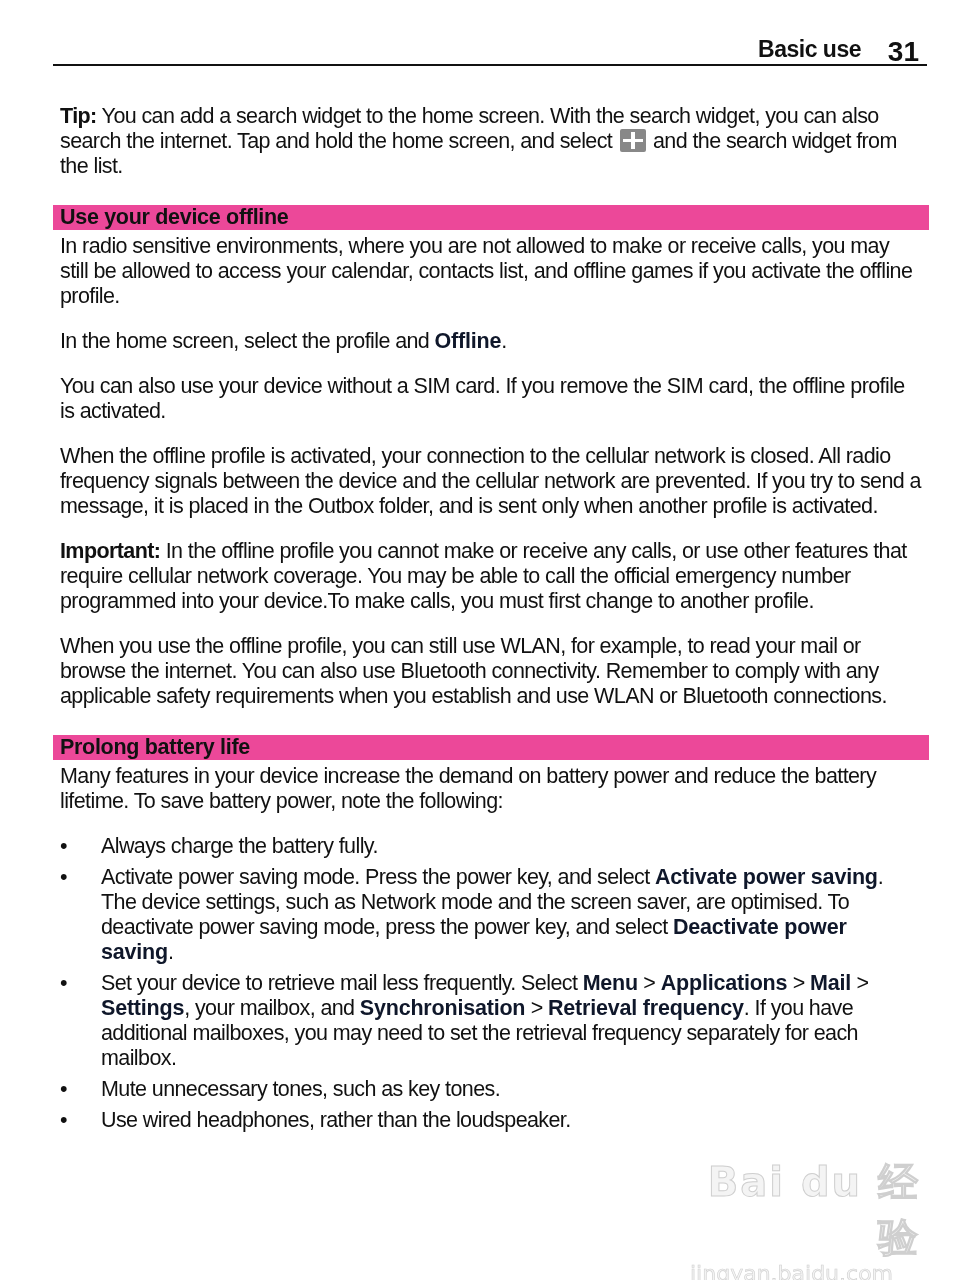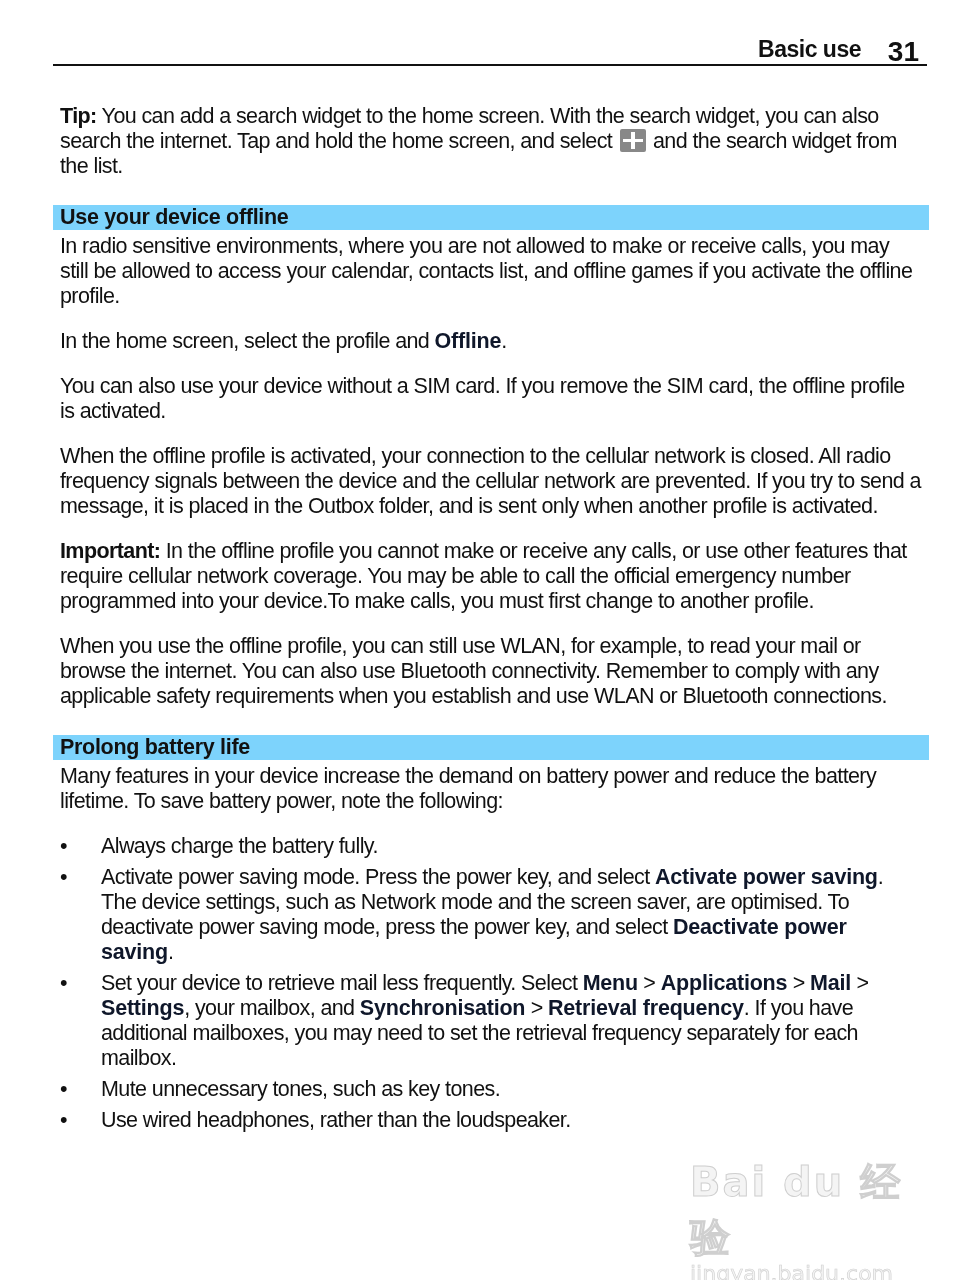--- a/index.html
+++ b/index.html
@@ -12,28 +12,28 @@
   .running-head .num { position: absolute; right: 8px; top: 2px; font-weight: bold; font-size: 28px; }
   .content { position: absolute; left: 60px; top: 104px; width: 862px; }
   p { margin: 0; font-size: 21.5px; line-height: 25px; letter-spacing: -0.6px; transform-origin: left; }
   .p { margin-bottom: 20px; }
   .lbl { font-weight: bold; }
   .ui { font-weight: bold; color: #0f172a; letter-spacing: -0.2px; }
   .plus-icon { display: inline-block; width: 26px; height: 23px; background: #888; border-radius: 2px;
                position: relative; vertical-align: -4px; margin: 0 2px; }
   .plus-icon::before { content: ""; position: absolute; left: 11px; top: 3px; width: 4px; height: 17px; background: #fff; }
   .plus-icon::after { content: ""; position: absolute; left: 3px; top: 10px; width: 20px; height: 3px; background: #fff; }
-  .section-head { margin: 0 -7px 4px -7px; background: #7dd3fc; height: 25px; padding-left: 7px;
+  .section-head { margin: 0 -7px 4px -7px; background: #ec4899; height: 25px; padding-left: 7px;
                   font-weight: bold; font-size: 21.5px; line-height: 25px; letter-spacing: -0.3px; }
   ul.bullets { list-style: none; margin: 0; padding: 0; }
   ul.bullets li { position: relative; padding-left: 41px; margin-bottom: 6px; font-size: 21.5px; line-height: 25px; letter-spacing: -0.6px; }
   ul.bullets li .dot { position: absolute; left: 0; top: 0; }
   .watermark { position: absolute; left: 690px; top: 1155px; width: 230px; height: 100px; color: #e2e2e2;
                font-family: "DejaVu Sans", sans-serif; }
-  .watermark .logo { font-size: 40px; font-weight: bold; letter-spacing: 2px; -webkit-text-stroke: 1px #cfcfcf; color: #f4f4f4; }
+  .watermark .logo { font-size: 40px; font-weight: bold; letter-spacing: 2px; -webkit-text-stroke: 1px #cfcfcf; color: #f4f4f4; text-align: right; }
   .watermark .url { font-size: 22px; -webkit-text-stroke: 0.6px #cfcfcf; color: #f4f4f4; margin-top: -4px; }
 </style>
 </head>
 <body>
 
 <div class="page">
 
   <div class="running-head">
     <span class="title">Basic use</span>
     <span class="num">31</span>

